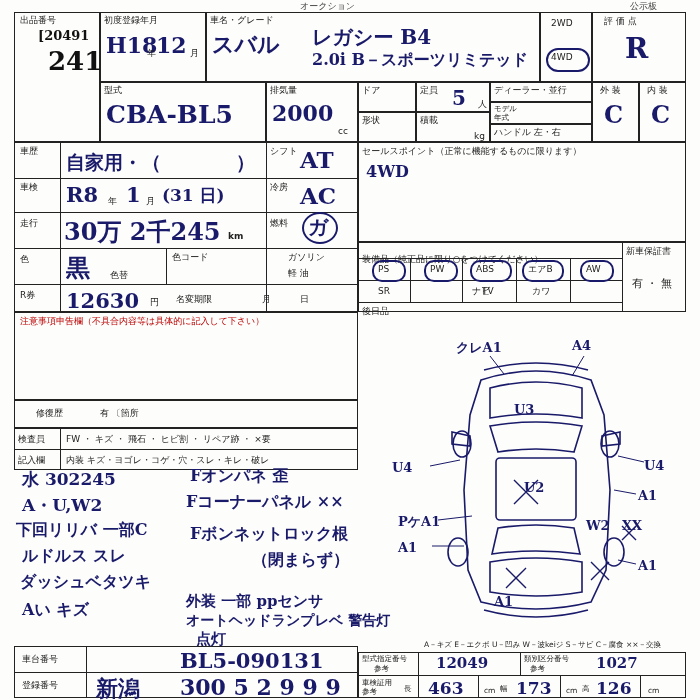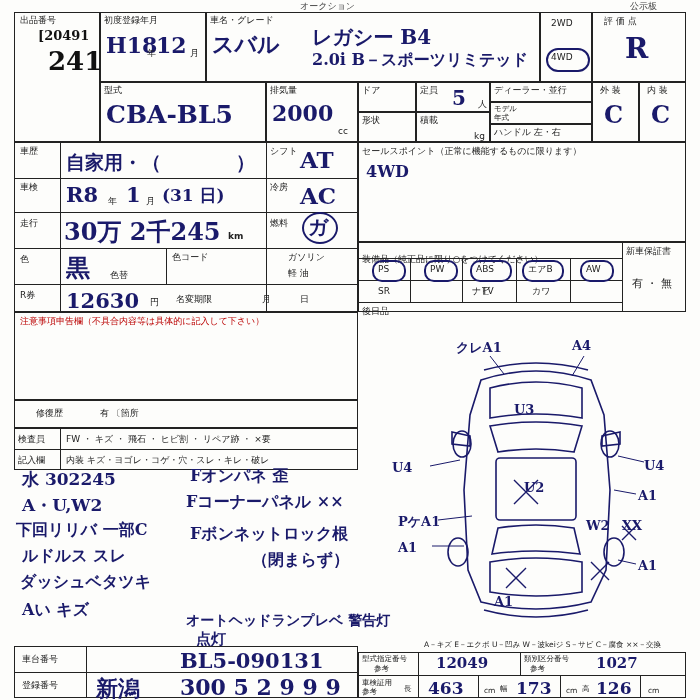--- a/index.html
+++ b/index.html
@@ -208,20 +208,21 @@
   <div class="hand" style="left:22px;top:494px;font-size:17px;">A・U,W2</div>
   <div class="hand" style="left:16px;top:520px;font-size:16px;text-align:right;">下回リリバ 一部C</div>
   <div class="hand" style="left:22px;top:546px;font-size:16px;">ルドルス スレ</div>
   <div class="hand" style="left:20px;top:572px;font-size:16px;">ダッシュベタツキ</div>
   <div class="hand" style="left:22px;top:600px;font-size:16px;">Aい キズ</div>
 
   <div class="hand" style="left:186px;top:492px;font-size:16px;">Fコーナーパネル  ××</div>
   <div class="hand" style="left:190px;top:466px;font-size:16px;">Fオンパネ  歪</div>
   <div class="hand" style="left:190px;top:524px;font-size:16px;">Fボンネットロック根</div>
   <div class="hand" style="left:252px;top:550px;font-size:16px;">（閉まらず）</div>
+  <div class="hand" style="left:186px;top:592px;font-size:15px;">外装 一部 ppセンサ</div>
   <div class="hand" style="left:186px;top:612px;font-size:14px;">オートヘッドランプレベ 警告灯</div>
   <div class="hand" style="left:196px;top:630px;font-size:15px;">点灯</div>
 
   <div class="diagram" style="left:386px;top:340px;width:300px;height:300px;">
     <svg width="300" height="300" viewBox="0 0 300 300">
       <g fill="none" stroke="#1a1a6a" stroke-width="1.6">
 
         <path d="M95 40 Q150 22 205 40 L218 75 L224 150 L220 230 L205 262 Q150 276 95 262 L82 230 L78 150 L84 75 Z"></path>
 
         <path d="M104 48 Q150 36 196 48 L196 78 Q150 70 104 78 Z"></path>

